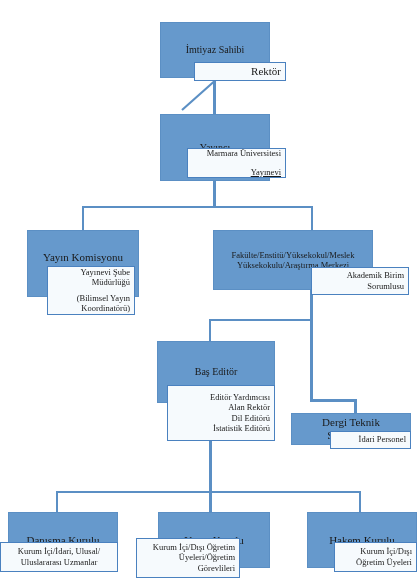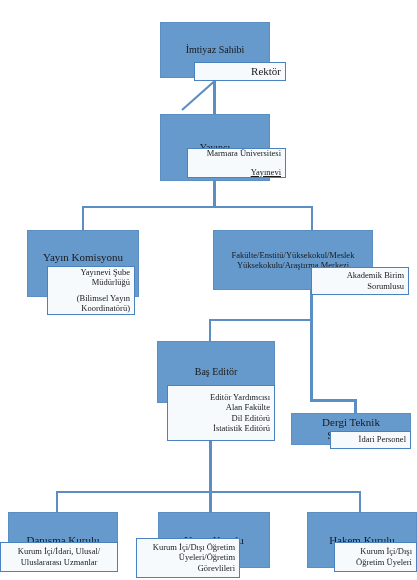--- a/index.html
+++ b/index.html
@@ -135,21 +135,21 @@
   <div class="box-sub fs-85" style="left:311px; top:267px; width:98px; height:28px;">
     <p>Akademik Birim</p>
     <p style="margin-top:0;">Sorumlusu</p>
   </div>
 
   <div class="box-main fs-10" style="left:157px; top:341px; width:118px; height:62px;">
     <span>Baş Editör</span>
   </div>
   <div class="box-sub fs-85" style="left:167px; top:385px; width:108px; height:56px;">
     <p>Editör Yardımcısı</p>
-    <p style="margin-top:0;">Alan Fakülte</p>
+    <p style="margin-top:0;">Alan Rektör</p>
     <p style="margin-top:0;">Dil Editörü</p>
     <p style="margin-top:0;">İstatistik Editörü</p>
   </div>
 
   <div class="box-main fs-9" style="left:291px; top:413px; width:120px; height:32px;">
     <span>Dergi Teknik Sorumlusu</span>
   </div>
   <div class="box-sub fs-85" style="left:330px; top:431px; width:81px; height:18px;">
     <p>İdari Personel</p>
   </div>

